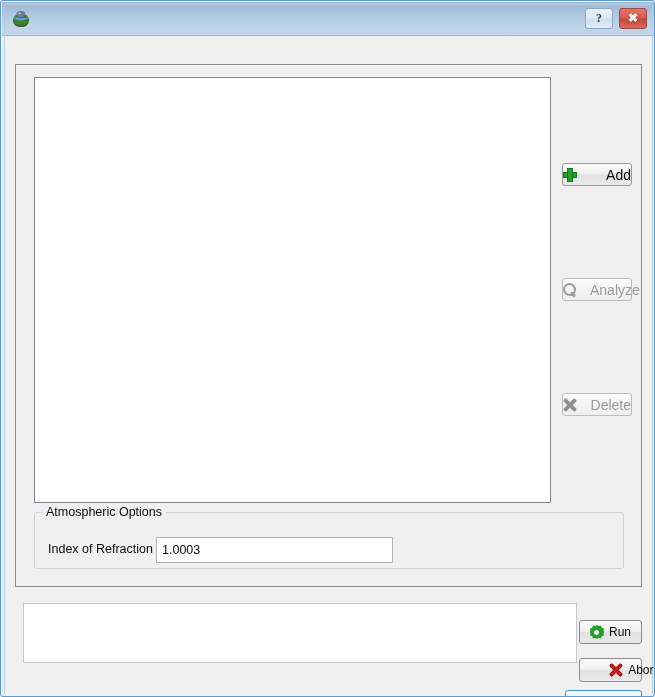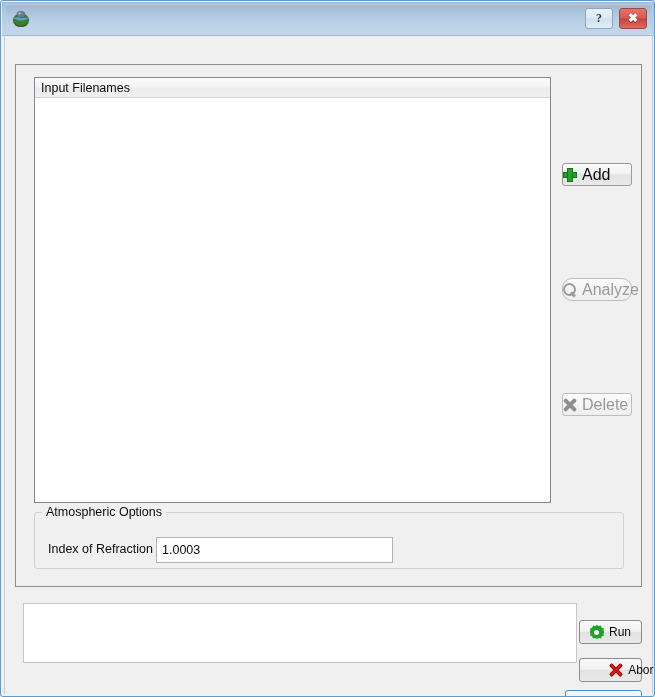--- a/index.html
+++ b/index.html
@@ -172,33 +172,33 @@
   .sidebtn {
     position: absolute;
     left: 546px;
     width: 70px; height: 23px;
     box-sizing: border-box;
     border: 1px solid #9a9a9a;
     border-radius: 3px;
     background: linear-gradient(to bottom, #fafafa 0%, #f1f1f1 47%, #e3e3e3 51%, #e9e9e9 100%);
     display: flex;
     align-items: center;
-    justify-content: flex-start;
-    gap: 5px;
-    font-size: 16px;
+    justify-content: space-between;
+    gap: 13px;
+    font-size: 14px;
     cursor: default;
   }
   .sidebtn .lbl { color: #0c0c0c; }
   .sidebtn.disabled {
     border-color: #bdbdbd;
     background: linear-gradient(to bottom, #fbfbfb 0%, #f4f4f4 50%, #efefef 100%);
   }
   .sidebtn.disabled .lbl { color: #9a9a9a; }
   #btn-add    { top: 98px; }
-  #btn-analyze{ top: 213px; border-radius: 10px; }
+  #btn-analyze{ top: 213px; }
   #btn-delete { top: 328px; }
 
   
   .ico { width: 14px; height: 14px; position: relative; flex: none; }
   .ico-plus::before, .ico-plus::after {
     content:""; position:absolute; background:#22a12a;
     box-shadow: 0 0 0 1px #137a1b inset;
   }
   .ico-plus::before { left:0; top:4px; width:14px; height:6px; }
   .ico-plus::after  { left:4px; top:0; width:6px; height:14px; }
@@ -347,23 +347,20 @@
   </div>
 
   <div id="window-inner-border"></div>
 
   <div id="client">
 
 
     <div id="tabpanel">
 
       <div id="filelist">
-        <div id="filelist-header">
-          <span>Input Filenames</span>
-        </div>
         <div id="filelist-body"></div>
       </div>
 
       <div id="btn-add" class="sidebtn">
         <span class="ico ico-plus"></span>
         <span class="lbl">Add</span>
       </div>
 
       <div id="btn-analyze" class="sidebtn disabled">
         <span class="ico ico-magnifier">

